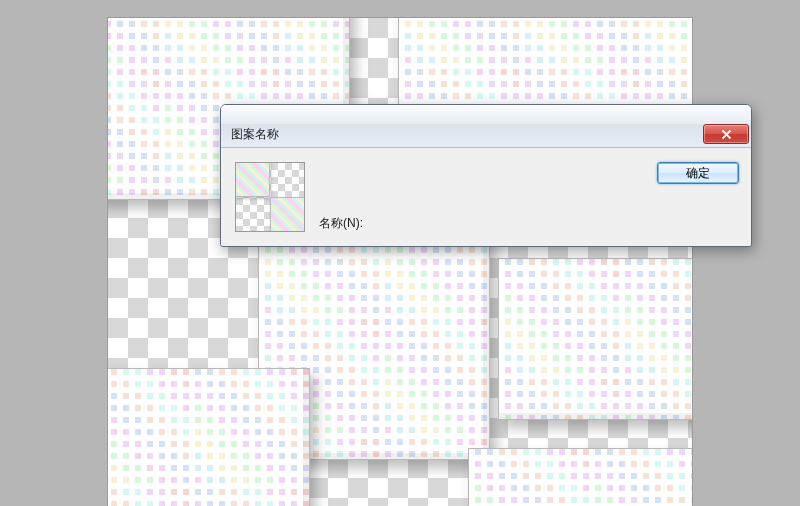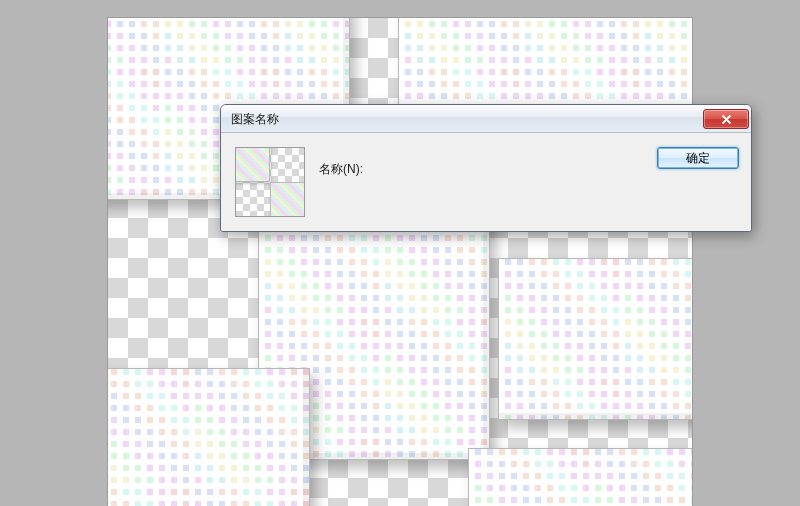--- a/index.html
+++ b/index.html
@@ -41,21 +41,21 @@
 
   
   .dialog{
     position:absolute;left:220px;top:104px;width:530px;
     border:1px solid #5d6a7a;border-radius:6px 6px 3px 3px;
     box-shadow:0 0 0 1px #fff inset, 2px 4px 14px rgba(0,0,0,.35);
     background:#f0f0f0;
   }
   .titlebar{
     height:26px;display:flex;align-items:center;justify-content:space-between;
-    padding:1px 2px 0 10px;
+    padding:16px 2px 0 10px;
     background:linear-gradient(#fcfcfd,#e7ecf3 45%,#dbe2ec 46%,#e7edf5);
     border-bottom:1px solid #b6bcc6;border-radius:5px 5px 0 0;
   }
   .titlebar .title{color:#1a1a1a}
   .close-btn{
     width:44px;height:18px;border:1px solid #8a2c2c;border-radius:3px;
     background:linear-gradient(#e67d73,#d9564e 48%,#c63a31 52%,#cf4a41);
     display:flex;align-items:center;justify-content:center;cursor:default;
     box-shadow:inset 0 0 0 1px rgba(255,255,255,.35);
   }
@@ -82,21 +82,21 @@
   }
   .preview .pt{
     position:absolute;width:36px;height:36px;border:1px solid #bbb;
     background:
       repeating-linear-gradient(45deg,#f7d6f0 0 3px,#d6f0f7 0 6px,#f7f2d6 0 9px,#d6f7dc 0 12px);
     box-shadow:1px 2px 3px rgba(0,0,0,.2);
   }
   .preview .pa{left:-4px;top:-4px}
   .preview .pb{right:-4px;bottom:-4px}
 
-  .field-row{display:flex;align-items:flex-start;gap:24px;flex:1;min-width:0;margin-top:14px}
+  .field-row{display:flex;align-items:flex-end;gap:24px;flex:1;min-width:0;margin-top:14px}
   .field-label{white-space:nowrap;color:#1a1a1a}
   .name-input{
     flex:1;min-width:0;height:20px;padding:1px 4px;
     border:1px solid #8a9cb2;background:#fff;font-family:inherit;font-size:12px;
     box-shadow:inset 1px 1px 0 #cfd7e2;
   }
   .name-input::selection{background:#2b8eea;color:#fff}
 
   .btn-col{display:flex;flex-direction:column;gap:8px;width:82px;flex:0 0 auto}
   .win-btn{

